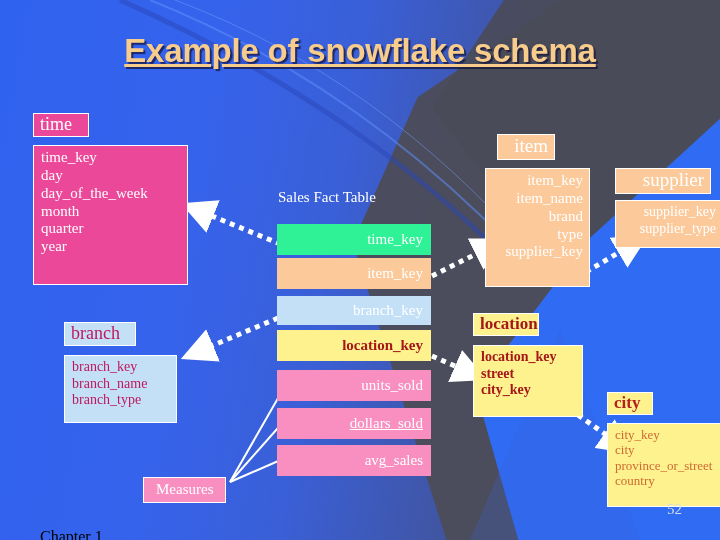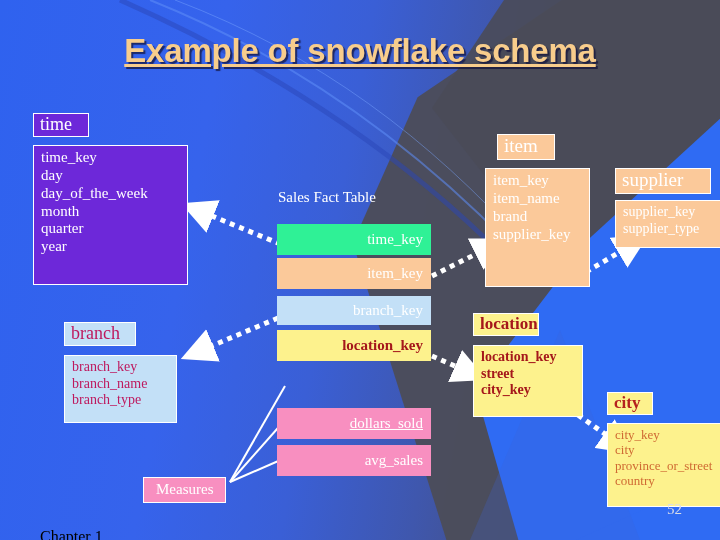--- a/index.html
+++ b/index.html
@@ -71,23 +71,23 @@
     position: absolute;
     border: 1px solid #ffffff;
     padding: 3px 6px 4px 7px;
     white-space: nowrap;
     line-height: 1.19;
     overflow: hidden;
   }
   .ent .body div { white-space: nowrap; }
 
   
-  .green  .hdr, .green  .body { background: #6d28d9; }
+  .green  .hdr, .green  .body { background: #ec4899; }
   .green  .hdr, .green  .body { color: #ffffff; }
-  .peach  .hdr, .peach  .body { background: #fbc99a; color: #ffffff; }
+  .peach  .hdr, .peach  .body { background: #fbc99a; color: #ffffff; text-align: right; }
   .lblue  .hdr, .lblue  .body { background: #c3e0f7; color: #be185d; }
   .yellow .hdr, .yellow .body { background: #fdf28d; color: #a5171b; }
 
   .yellow.bold .hdr, .yellow.bold .body { font-weight: bold; }
   .yellow.light .hdr { font-weight: bold; color:#b5201d; }
   .yellow.light .body { font-weight: normal; color:#cf6a33; }
 
   
   .fact-title {
     position: absolute;
@@ -211,20 +211,21 @@
       <div>branch_type</div>
     </div>
   </div>
 
   <div class="ent peach">
     <div class="hdr" style="left:497px; top:134px; width:58px; font-size:19px;">item</div>
     <div class="body" style="left:485px; top:168px; width:105px; height:119px; font-size:15px;">
       <div>item_key</div>
       <div>item_name</div>
       <div>brand</div>
+      <div>type</div>
       <div>supplier_key</div>
     </div>
   </div>
 
   <div class="ent peach">
     <div class="hdr" style="left:615px; top:168px; width:96px; font-size:19px;">supplier</div>
     <div class="body" style="left:615px; top:200px; width:108px; height:48px; font-size:14px;">
       <div>supplier_key</div>
       <div>supplier_type</div>
     </div>
@@ -249,20 +250,21 @@
     </div>
   </div>
 
   <div class="fact-title" style="left:278px; top:189px;">Sales Fact Table</div>
 
   <div class="fact" style="left:277px; top:224px; width:154px; height:252px;">
     <div class="row r-green" style="top:0px;   height:31px;">time_key</div>
     <div class="row r-peach" style="top:34px;  height:31px;">item_key</div>
     <div class="row r-lblue" style="top:72px;  height:29px;">branch_key</div>
     <div class="row r-yellow" style="top:106px; height:31px;">location_key</div>
+    <div class="row r-pink" style="top:146px; height:31px;">units_sold</div>
     <div class="row r-pink" style="top:184px; height:31px;text-decoration:underline;">dollars_sold</div>
     <div class="row r-pink" style="top:221px; height:31px;">avg_sales</div>
   </div>
 
   <div class="measures" style="left:143px; top:477px;">Measures</div>
 
   <div class="chapter" style="left:40px; top:502px;">Chapter 1</div>
   <div class="pagenum" style="left:667px; top:501px;">52</div>
 
 </div>

